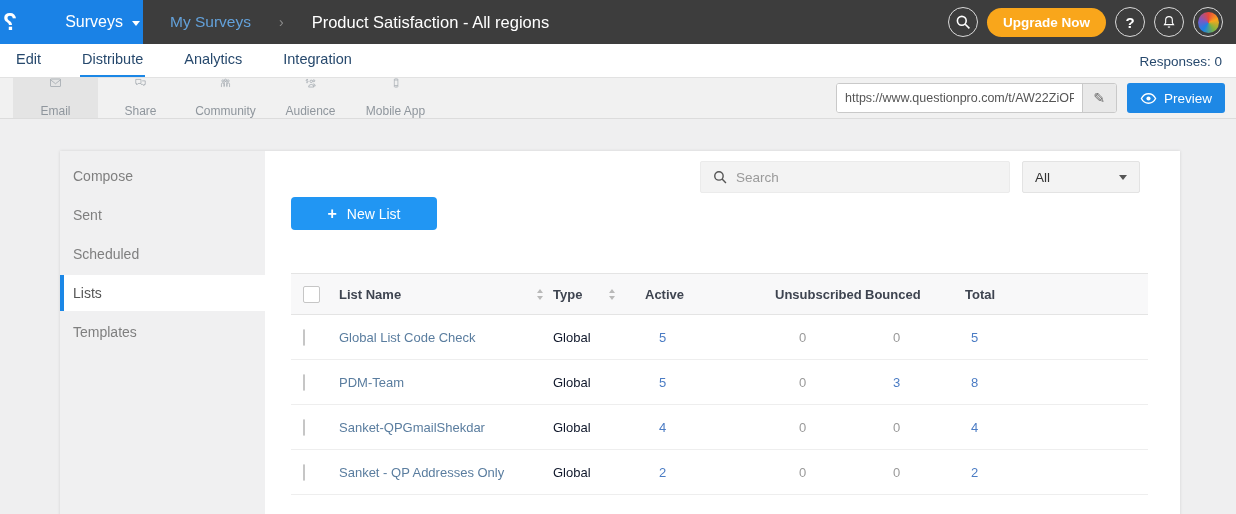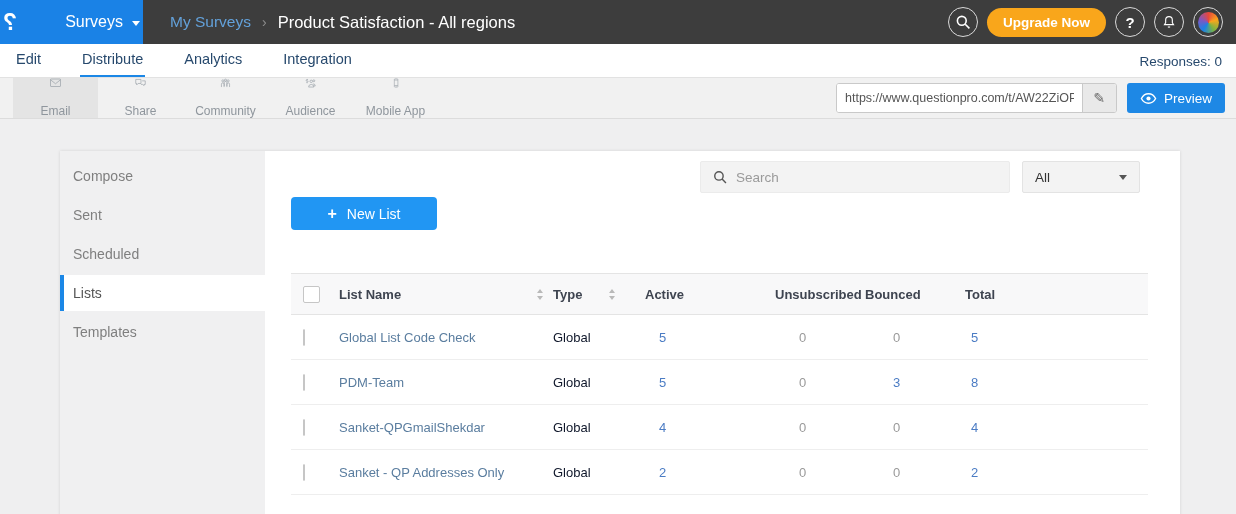--- a/index.html
+++ b/index.html
@@ -6,21 +6,21 @@
   body { font-family: "Liberation Sans", "DejaVu Sans", sans-serif; }
   .screen { width:1236px; height:514px; position:relative; overflow:hidden; background:#efeff0; }
 
   
   .topbar { height:44px; background:#3d3d3d; display:flex; align-items:center; }
   .brand { width:143px; height:100%; background:#1a82e6; display:flex; align-items:center; justify-content:center; gap:9px; cursor:pointer; }
   .logo-q { color:#fff; font-size:23px; font-weight:bold; transform:scaleX(-1); display:inline-block; line-height:1; }
   .brand-label { color:#fff; font-size:16px;margin-left:39px; }
   .caret-down { width:0; height:0; border-left:4px solid transparent; border-right:4px solid transparent; border-top:5px solid currentColor; }
   .brand .caret-down { color:#fff; margin-top:2px; }
-  .breadcrumb { display:flex; align-items:center; gap:11px; margin-left:27px; }
+  .breadcrumb { display:flex; align-items:center; gap:28px; margin-left:27px; }
   .crumb-parent { color:#63a1da; font-size:15.5px; cursor:pointer; }
   .crumb-sep { color:#8d8d8d; font-size:14px; }
   .crumb-title { color:#fff; font-size:16.5px; }
   .top-actions { margin-left:auto; display:flex; align-items:center; gap:9px; padding-right:13px; }
   .circle-btn { width:30px; height:30px; border-radius:50%; border:1.5px solid #d9d9d9; display:flex; align-items:center; justify-content:center; color:#fff; cursor:pointer; background:transparent; font-size:15px; font-weight:bold; }
   .upgrade-btn { height:29px; border-radius:15px; background:#f9a61b; color:#fff; font-weight:bold; font-size:13.5px; padding:0 16px; display:flex; align-items:center; cursor:pointer; }
   .avatar-swirl { width:21px; height:21px; border-radius:50%; background:conic-gradient(#e8483a,#f9a61b,#7cb342,#1a82e6,#7e57c2,#e8483a); }
 
   
   .navbar { height:34px; background:#fff; border-bottom:1px solid #e2e2e2; display:flex; align-items:flex-end; padding-left:14px; }

